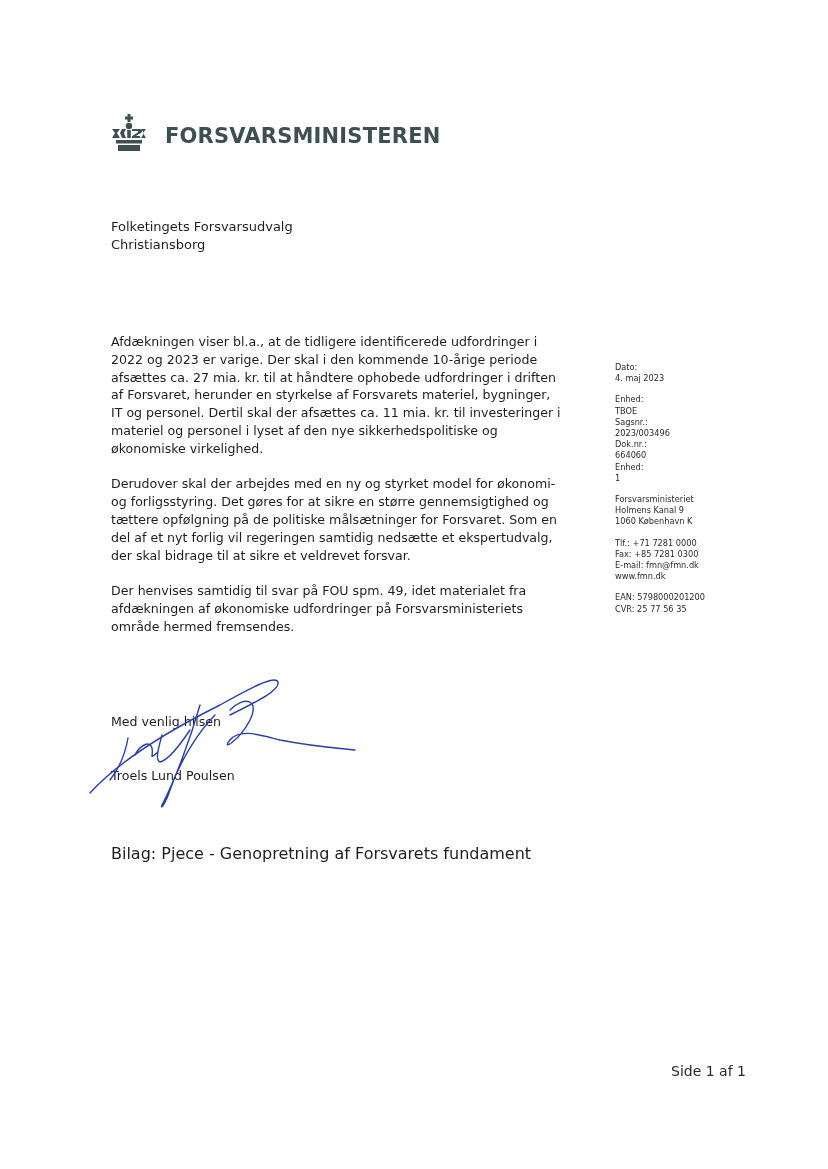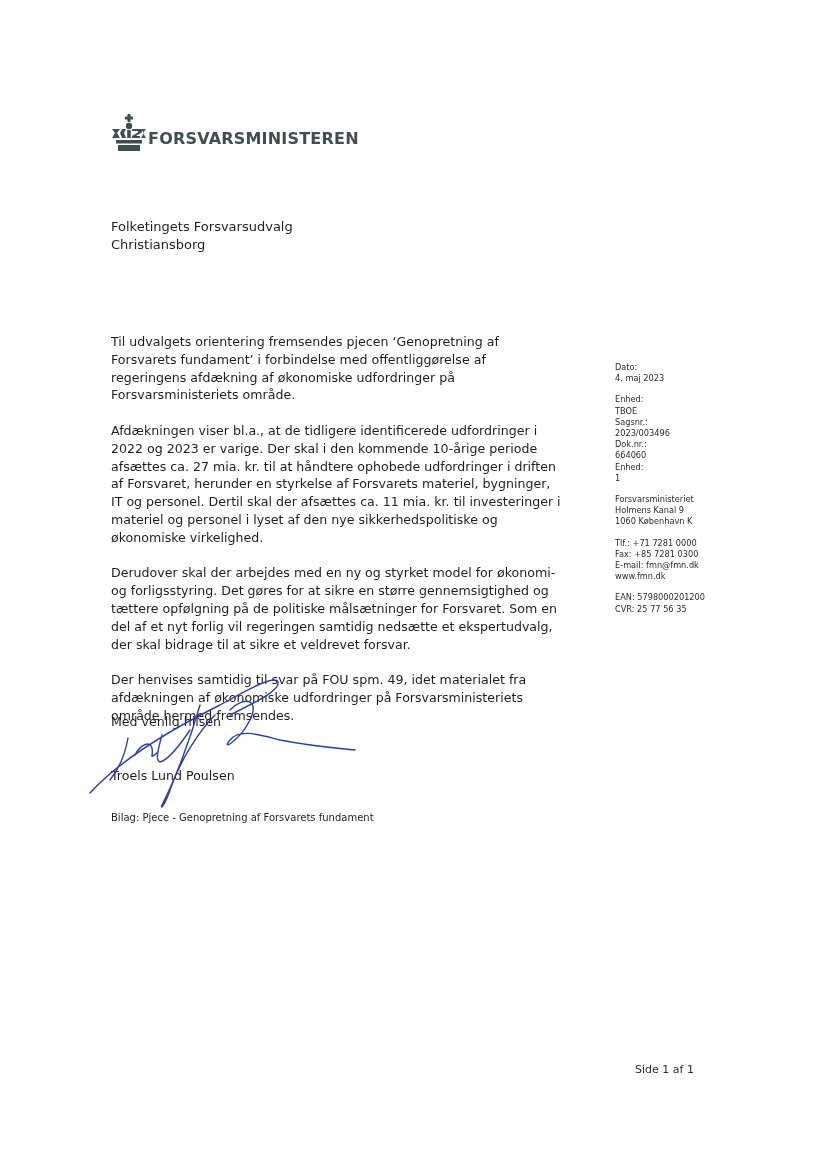--- a/index.html
+++ b/index.html
@@ -1,33 +1,33 @@
 <!DOCTYPE html>
 <html><head>
 <meta charset="utf-8">
 <style>
   html, body { margin: 0; padding: 0; background: #ffffff; }
   body { width: 828px; height: 1169px; position: relative; overflow: hidden;
          font-family: "DejaVu Sans", sans-serif; color: #1e1e1e; }
   .logo { position: absolute; left: 110px; top: 114px; display: flex; align-items: flex-end; }
   .logo svg { display: block; }
-  .logo-text { font-family: "DejaVu Sans", sans-serif; font-weight: bold; font-size: 16px;
-               letter-spacing: 0.2px; color: #3e4f4f; margin-left: 0; margin-bottom: 4px; }
+  .logo-text { font-family: "DejaVu Sans", sans-serif; font-weight: bold; font-size: 21px;
+               letter-spacing: 0.2px; color: #3e4f4f; margin-left: 17px; margin-bottom: 4px; }
   .recipient { position: absolute; left: 111px; top: 218px; font-size: 13px; line-height: 18px; }
   .body-text { position: absolute; left: 111px; top: 333px; width: 452px; font-size: 12.6px; line-height: 17.8px; }
   .body-text p { margin: 0 0 17.8px 0; }
   .closing { position: absolute; left: 111px; top: 713px; font-size: 12.6px; line-height: 17.8px; }
   .closing .name { margin-top: 36px; }
   .signature { position: absolute; left: 80px; top: 660px; pointer-events: none; }
-  .attachment { position: absolute; left: 111px; top: 812px; font-size: 10px; }
+  .attachment { position: absolute; left: 111px; top: 844px; font-size: 16px; }
   .sidebar { position: absolute; left: 615px; top: 362px; font-size: 8.2px; line-height: 11.2px; color: #2a2a2a; }
   .sidebar .row { display: flex; flex-direction: column; }
   .sidebar .lbl { width: 48px; }
   .sidebar .gap { height: 10px; }
-  .footer { position: absolute; left: 635px; top: 1063px; font-size: 11px; color: #2a2a2a; text-align: center; }
+  .footer { position: absolute; left: 671px; top: 1063px; font-size: 14px; color: #2a2a2a; text-align: center; }
 </style>
 </head>
 <body>
 
 <div class="logo">
   <svg width="38" height="38" viewBox="0 0 38 38">
     <g fill="#3e4f4f">
       <rect x="17.5" y="0" width="3" height="8"></rect>
       <rect x="15" y="2.5" width="8" height="3"></rect>
       <circle cx="19" cy="12" r="3.2"></circle>
@@ -42,21 +42,20 @@
   </svg>
   <span class="logo-text">FORSVARSMINISTEREN</span>
 </div>
 
 <div class="recipient">
   <div>Folketingets Forsvarsudvalg</div>
   <div>Christiansborg</div>
 </div>
 
 <div class="body-text">
-  <p>Til udvalgets orientering fremsendes pjecen ‘Genopretning af Forsvarets fundament’ i forbindelse med offentliggørelse af regeringens afdækning af økonomiske udfordringer på Forsvarsministeriets område.</p>
   <p>Afdækningen viser bl.a., at de tidligere identificerede udfordringer i 2022 og 2023 er varige. Der skal i den kommende 10-årige periode afsættes ca. 27 mia. kr. til at håndtere ophobede udfordringer i driften af Forsvaret, herunder en styrkelse af Forsvarets materiel, bygninger, IT og personel. Dertil skal der afsættes ca. 11 mia. kr. til investeringer i materiel og personel i lyset af den nye sikkerhedspolitiske og økonomiske virkelighed.</p>
   <p>Derudover skal der arbejdes med en ny og styrket model for økonomi- og forligsstyring. Det gøres for at sikre en større gennemsigtighed og tættere opfølgning på de politiske målsætninger for Forsvaret. Som en del af et nyt forlig vil regeringen samtidig nedsætte et ekspertudvalg, der skal bidrage til at sikre et veldrevet forsvar.</p>
   <p>Der henvises samtidig til svar på FOU spm. 49, idet materialet fra afdækningen af økonomiske udfordringer på Forsvarsministeriets område hermed fremsendes.</p>
 </div>
 
 <div class="closing">
   <div>Med venlig hilsen</div>
   <div class="name">Troels Lund Poulsen</div>
 </div>
 

